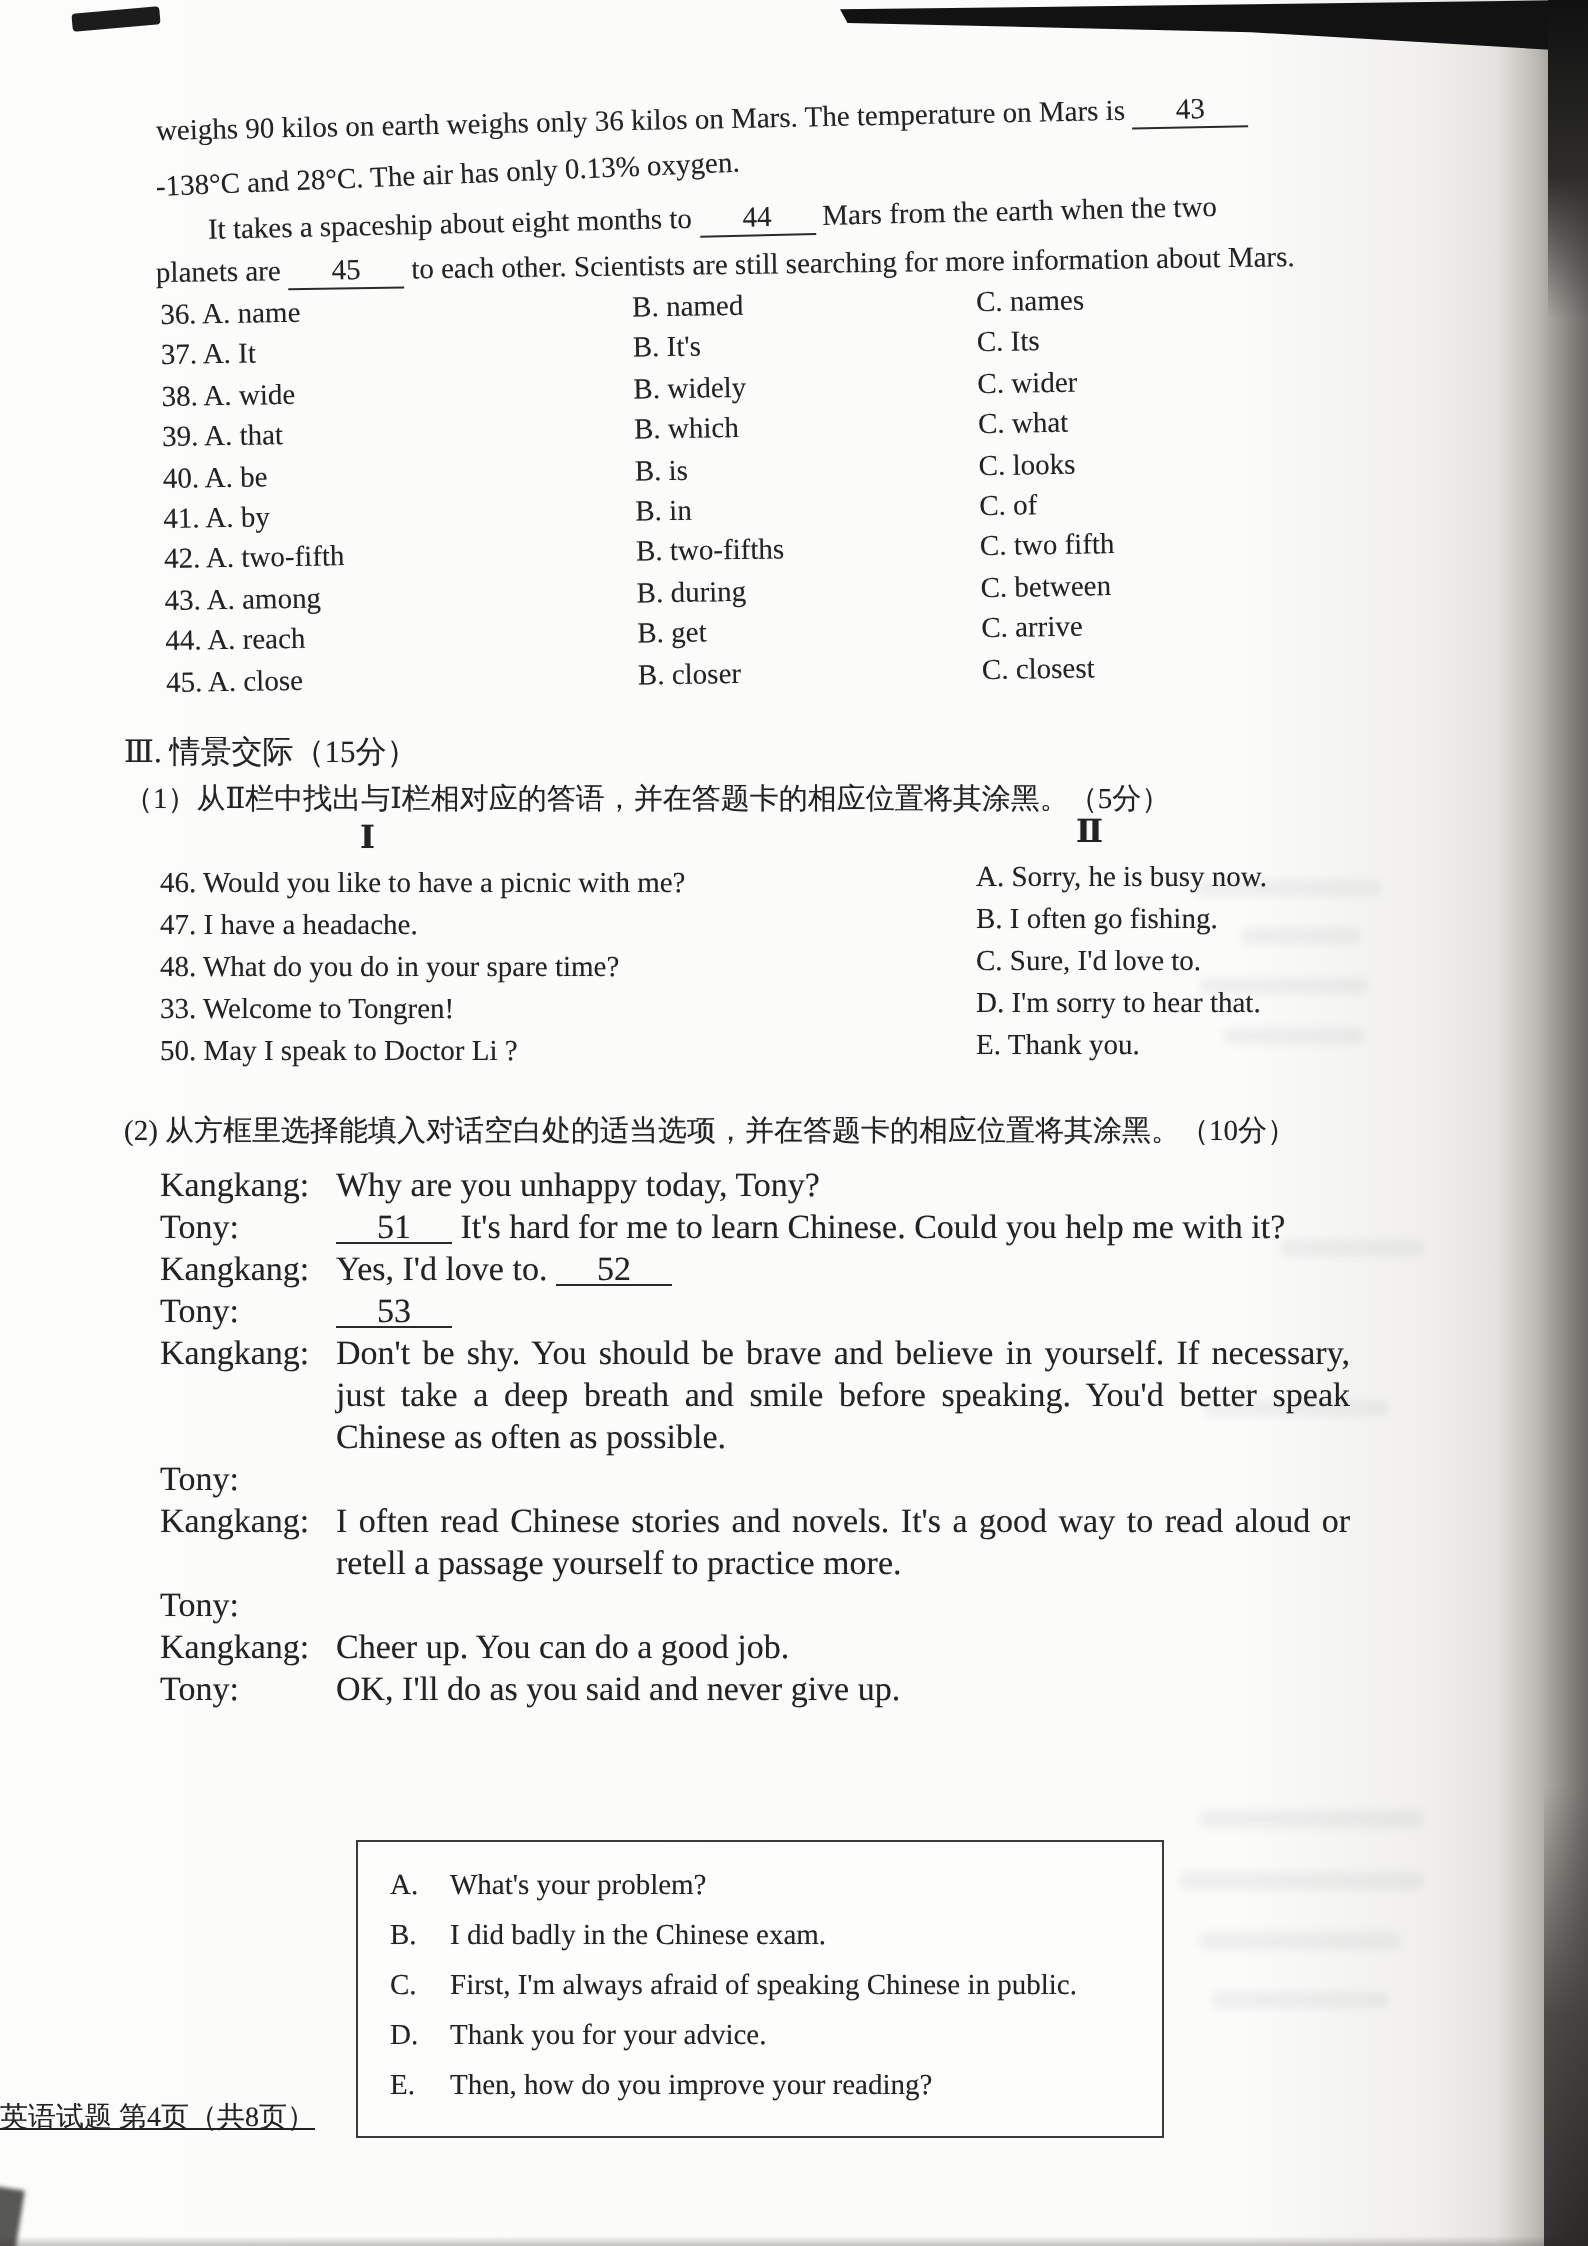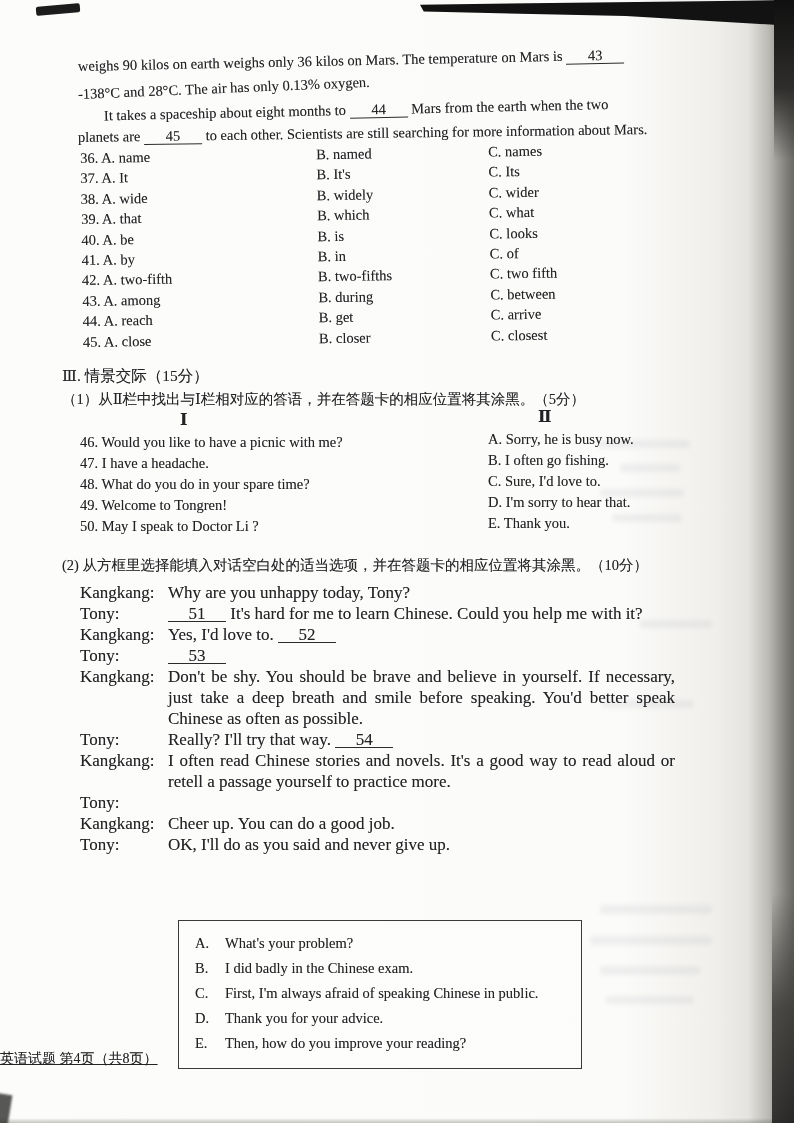--- a/index.html
+++ b/index.html
@@ -162,21 +162,21 @@
 
   <div class="sec-title">Ⅲ. 情景交际（15分）</div>
   <div class="instr instr1">（1）从Ⅱ栏中找出与Ⅰ栏相对应的答语，并在答题卡的相应位置将其涂黑。（5分）</div>
 
   <div class="match-col match-left">
     <div class="col-header">Ⅰ</div>
     <div>
         <div class="match-item">46. Would you like to have a picnic with me?</div>
         <div class="match-item">47. I have a headache.</div>
         <div class="match-item">48. What do you do in your spare time?</div>
-        <div class="match-item">49. Welcome to Tongren!</div>
+        <div class="match-item">33. Welcome to Tongren!</div>
         <div class="match-item">50. May I speak to Doctor Li ?</div>
       </div>
   </div>
   <div class="match-col match-right">
     <div class="col-header">Ⅱ</div>
     <div>
         <div class="match-item">A. Sorry, he is busy now.</div>
         <div class="match-item">B. I often go fishing.</div>
         <div class="match-item">C. Sure, I'd love to.</div>
         <div class="match-item">D. I'm sorry to hear that.</div>
@@ -202,21 +202,20 @@
       <div class="dlg-row">
         <span class="dlg-speaker">Tony:</span>
         <span class="dlg-text"><span class="blank">53</span></span>
       </div>
       <div class="dlg-row">
         <span class="dlg-speaker">Kangkang:</span>
         <span class="dlg-text"><span>Don't be shy. You should be brave and believe in yourself. If necessary, just take a deep breath and smile before speaking. You'd better speak Chinese as often as possible.</span></span>
       </div>
       <div class="dlg-row">
         <span class="dlg-speaker">Tony:</span>
-        <span class="dlg-text"><span>Really? I'll try that way. </span><span class="blank">54</span></span>
       </div>
       <div class="dlg-row">
         <span class="dlg-speaker">Kangkang:</span>
         <span class="dlg-text"><span>I often read Chinese stories and novels. It's a good way to read aloud or retell a passage yourself to practice more.</span></span>
       </div>
       <div class="dlg-row">
         <span class="dlg-speaker">Tony:</span>
       </div>
       <div class="dlg-row">
         <span class="dlg-speaker">Kangkang:</span>

